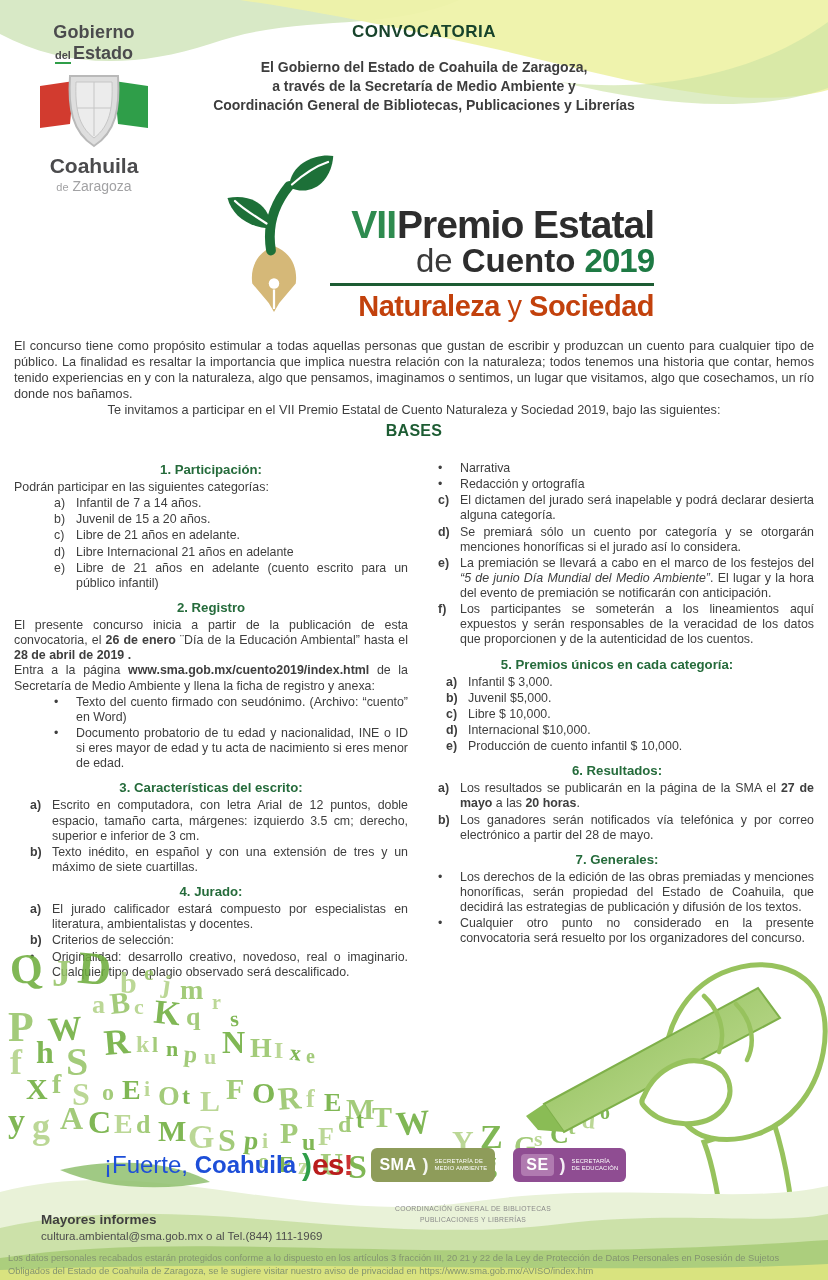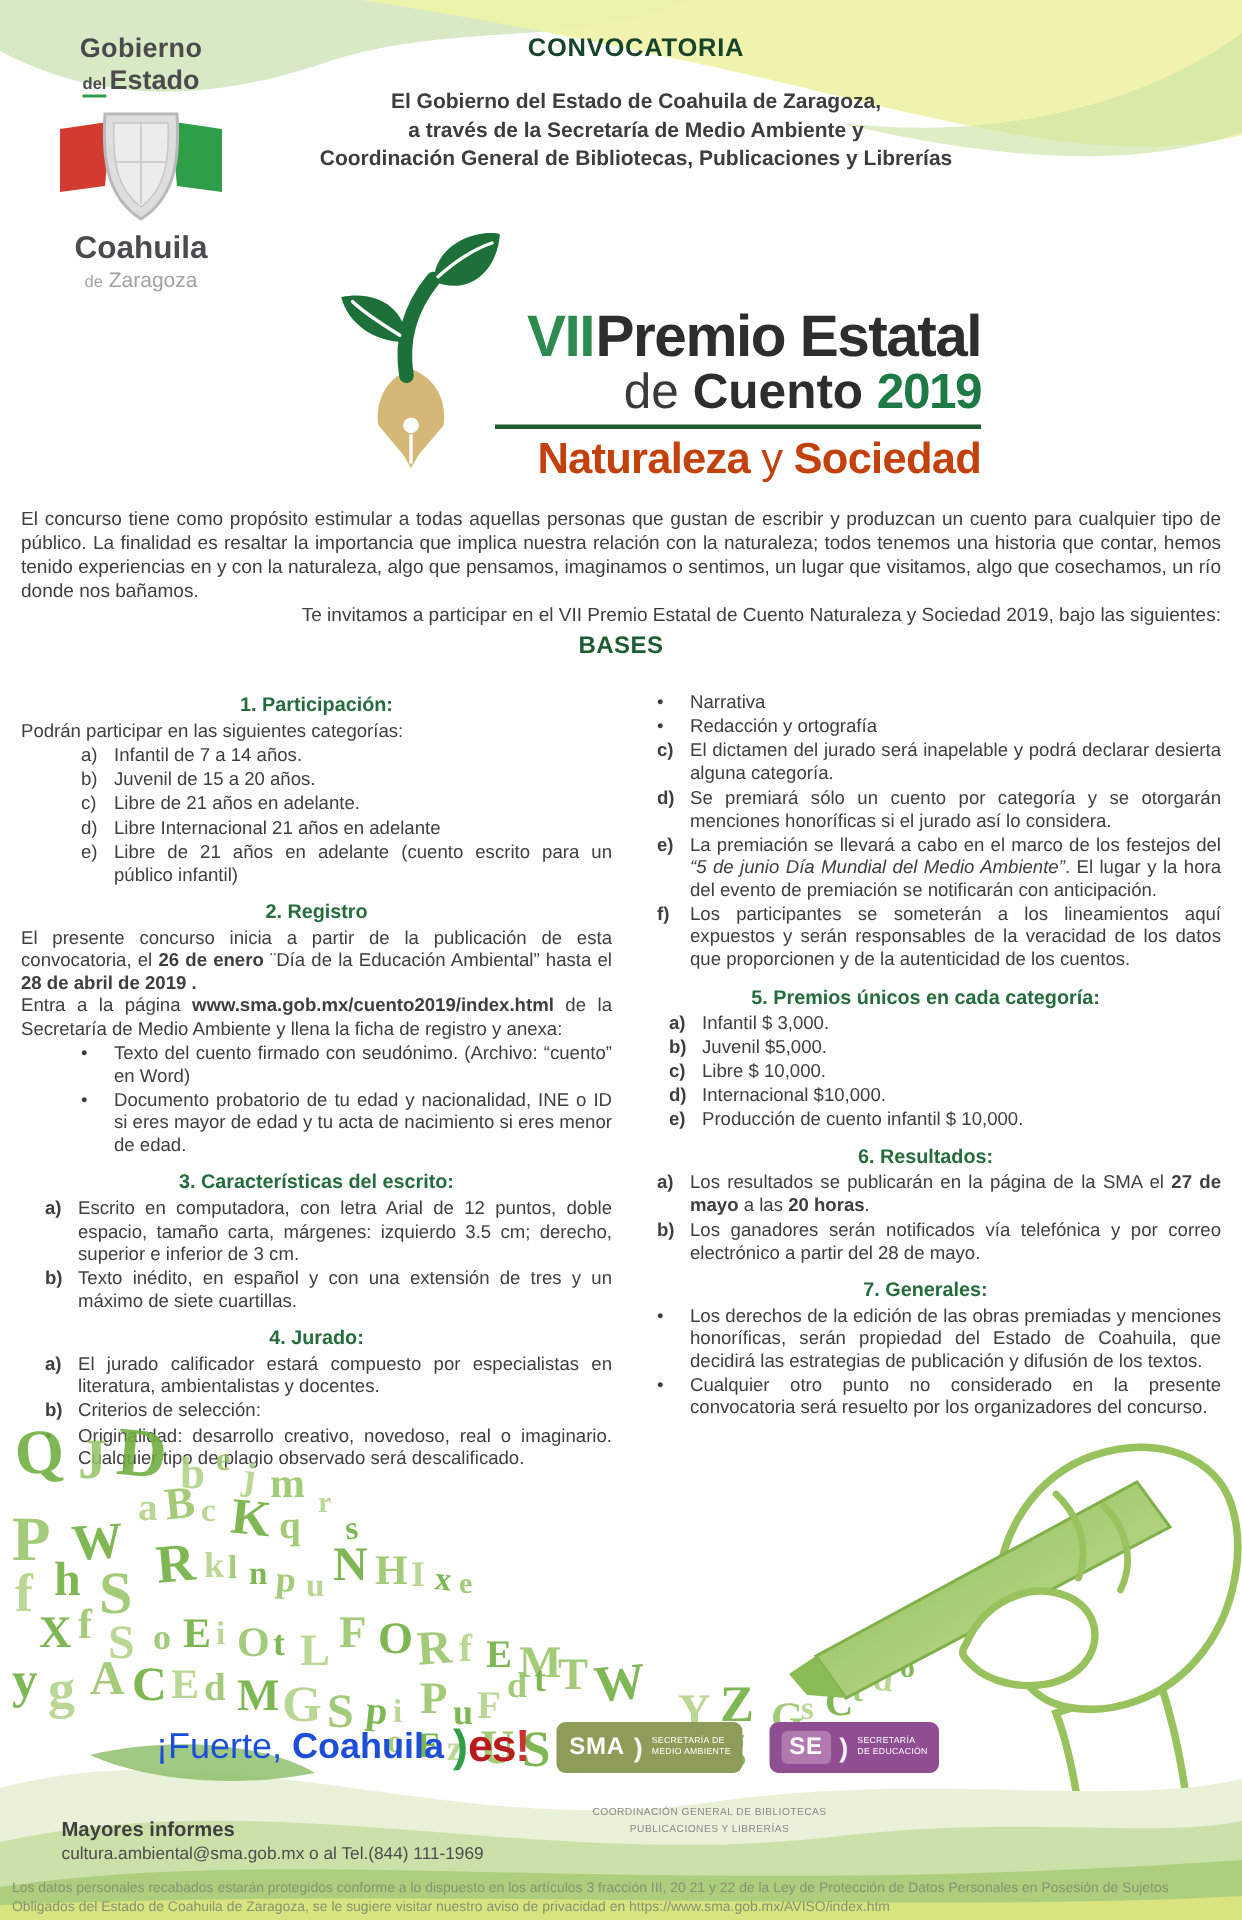--- a/index.html
+++ b/index.html
@@ -33,21 +33,21 @@
   .ev-r1 .roman { color:#2e8b4f; margin-right:1px; }
   .ev-r2 { font-size:33px; font-weight:800; color:#2d2d2d; line-height:1.05; white-space:nowrap; }
   .ev-r2 .de { font-weight:400; color:#3a3a3a; }
   .ev-r2 .year { color:#1e7a44; letter-spacing:-1px; }
   .ev-rule { height:3px; background:#1d5c33; margin:5px 0 4px; }
   .ev-r3 { font-size:29px; font-weight:800; color:#c2410c; letter-spacing:-.5px; white-space:nowrap; }
   .ev-r3 .y { font-weight:400; }
 
   
   .intro { position:absolute; top:338px; left:14px; width:800px; font-size:12.7px; line-height:1.26; text-align:justify; color:#3e3e3e; }
-  .intro p + p { text-align:right; }
+  .intro p + p { text-align:center; }
   .bases { position:absolute; top:422px; left:0; width:828px; text-align:center; font-size:16px; font-weight:800; color:#1d5c33; letter-spacing:.3px; }
 
   
   .cols { position:absolute; top:460px; left:14px; width:800px; display:flex; gap:12px; }
   .col { width:394px; font-size:12.4px; line-height:1.22; }
   .sec-h { text-align:center; font-weight:700; color:#256b3b; font-size:13.2px; margin:9px 0 2px; }
   .sec-h.first { margin-top:2px; }
   .lead { color:#3e3e3e; }
   .li { display:flex; margin-top:1px; }
   .li .m { flex:0 0 22px; text-align:left; }

